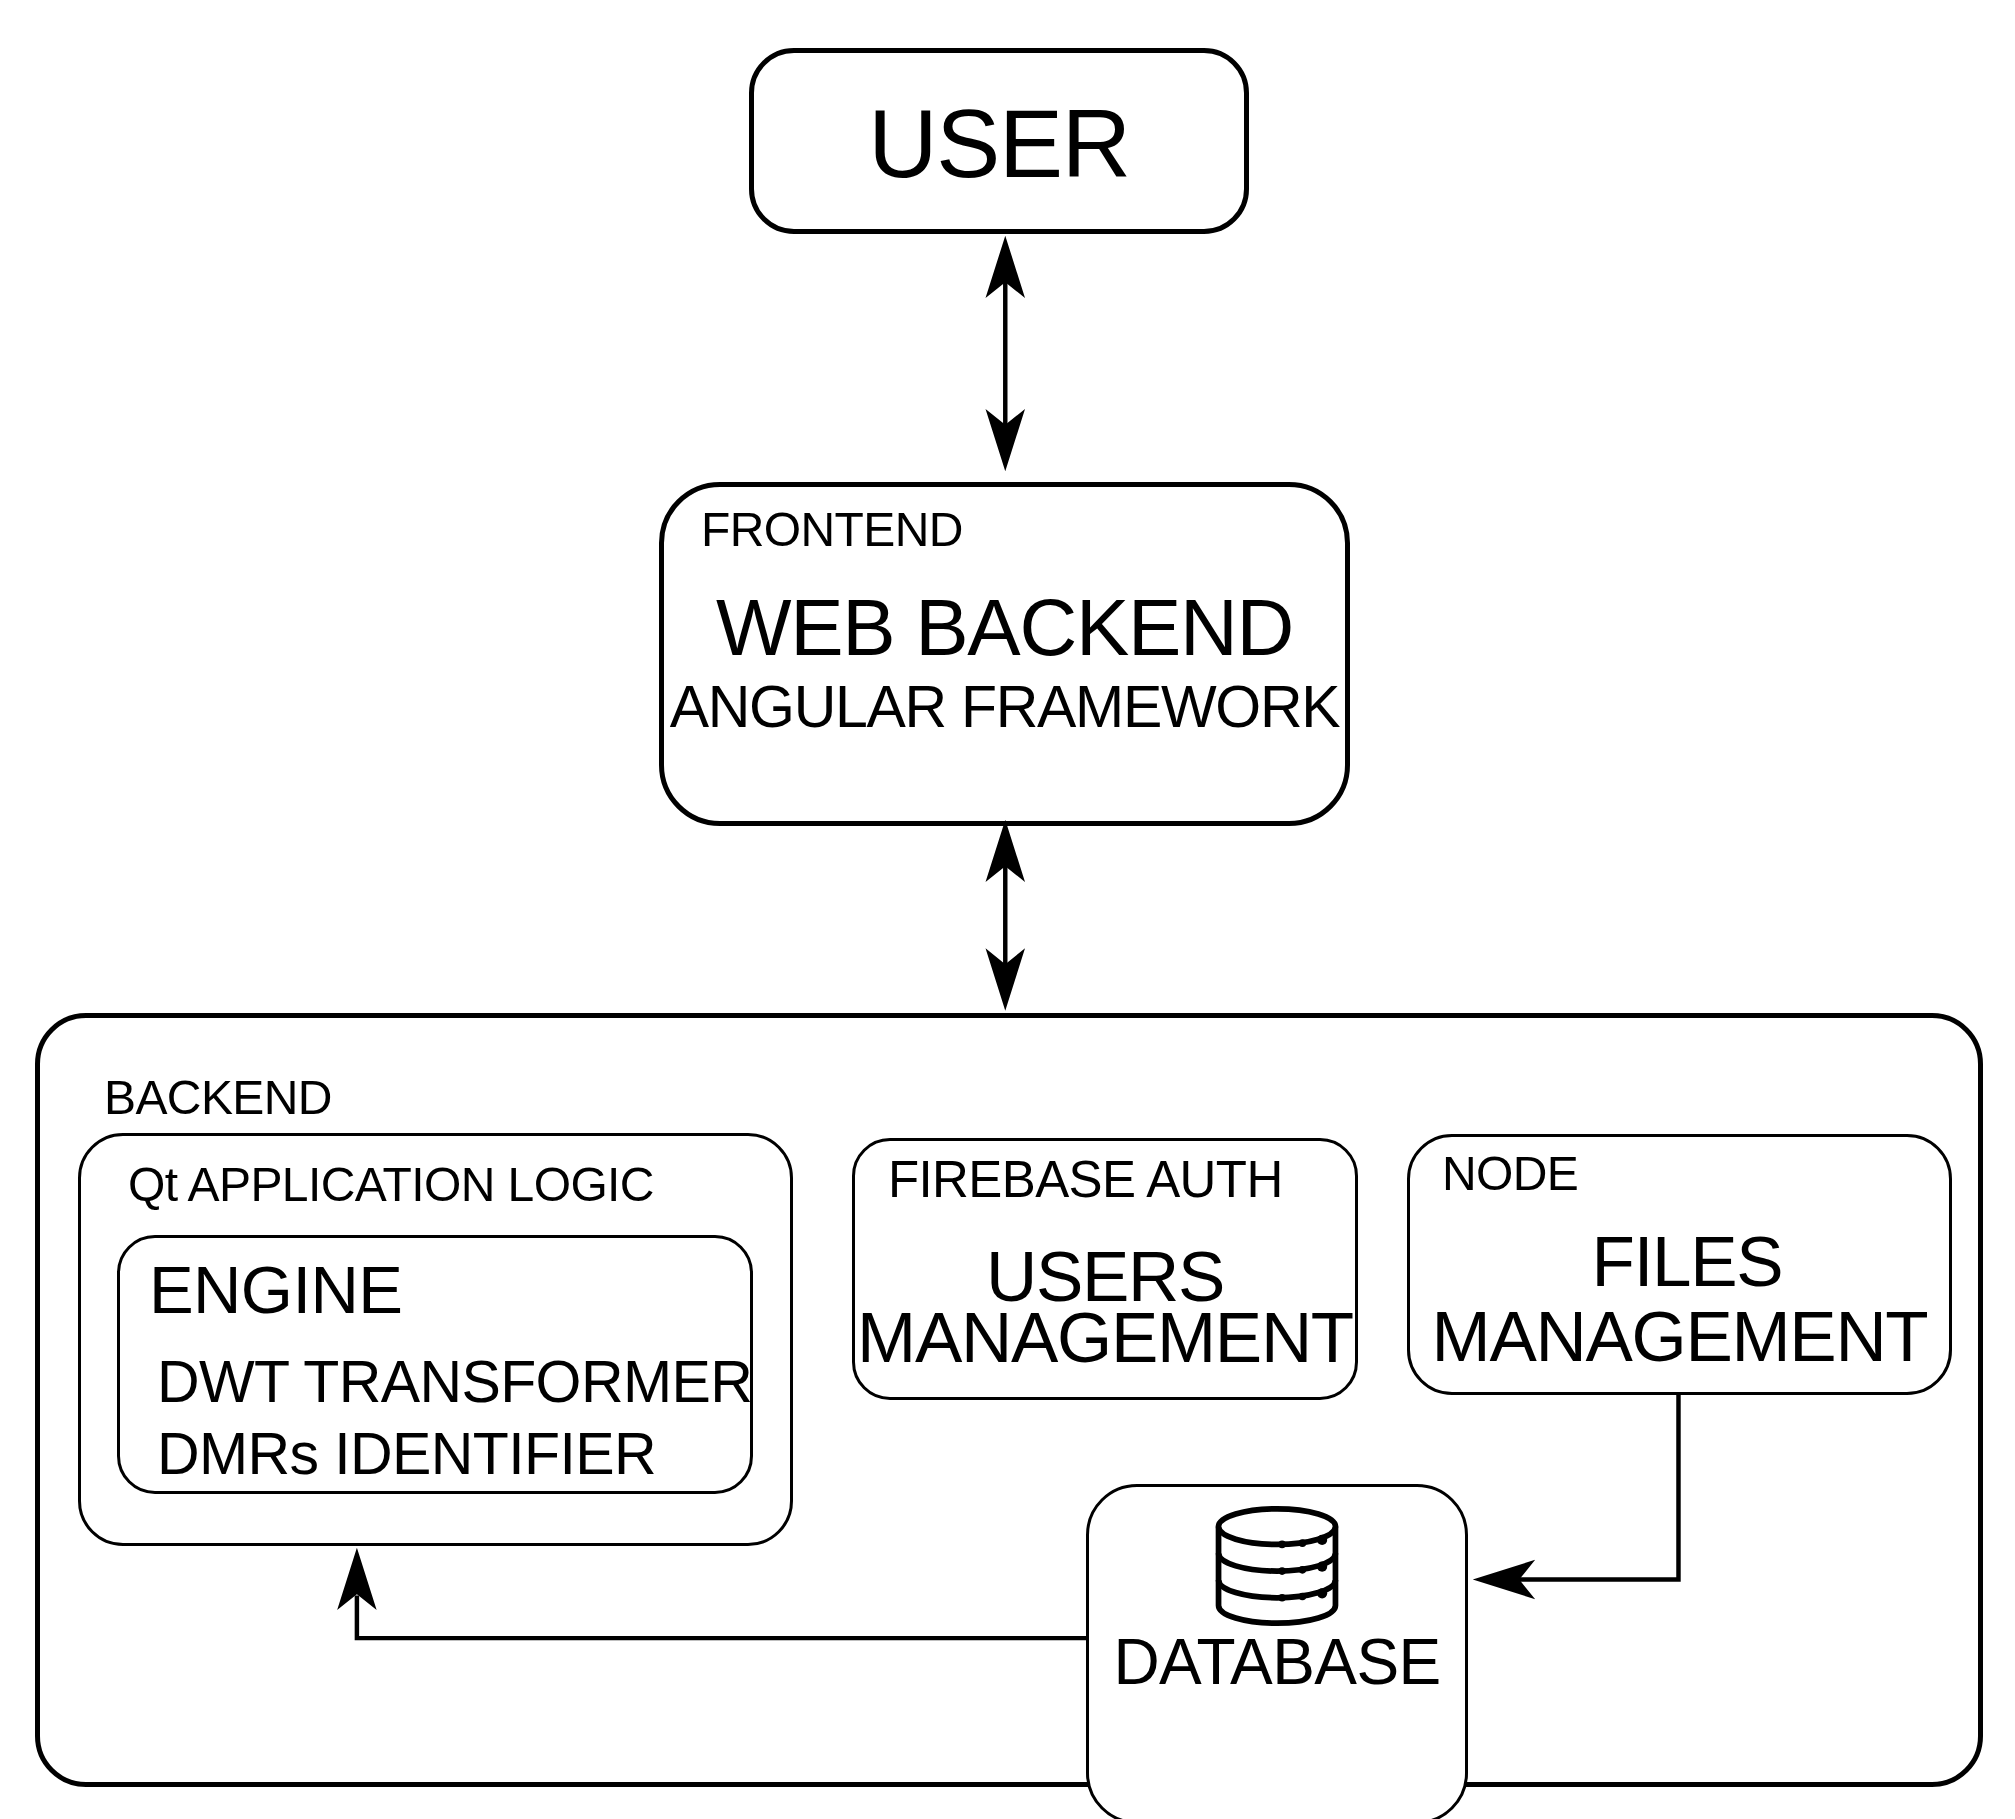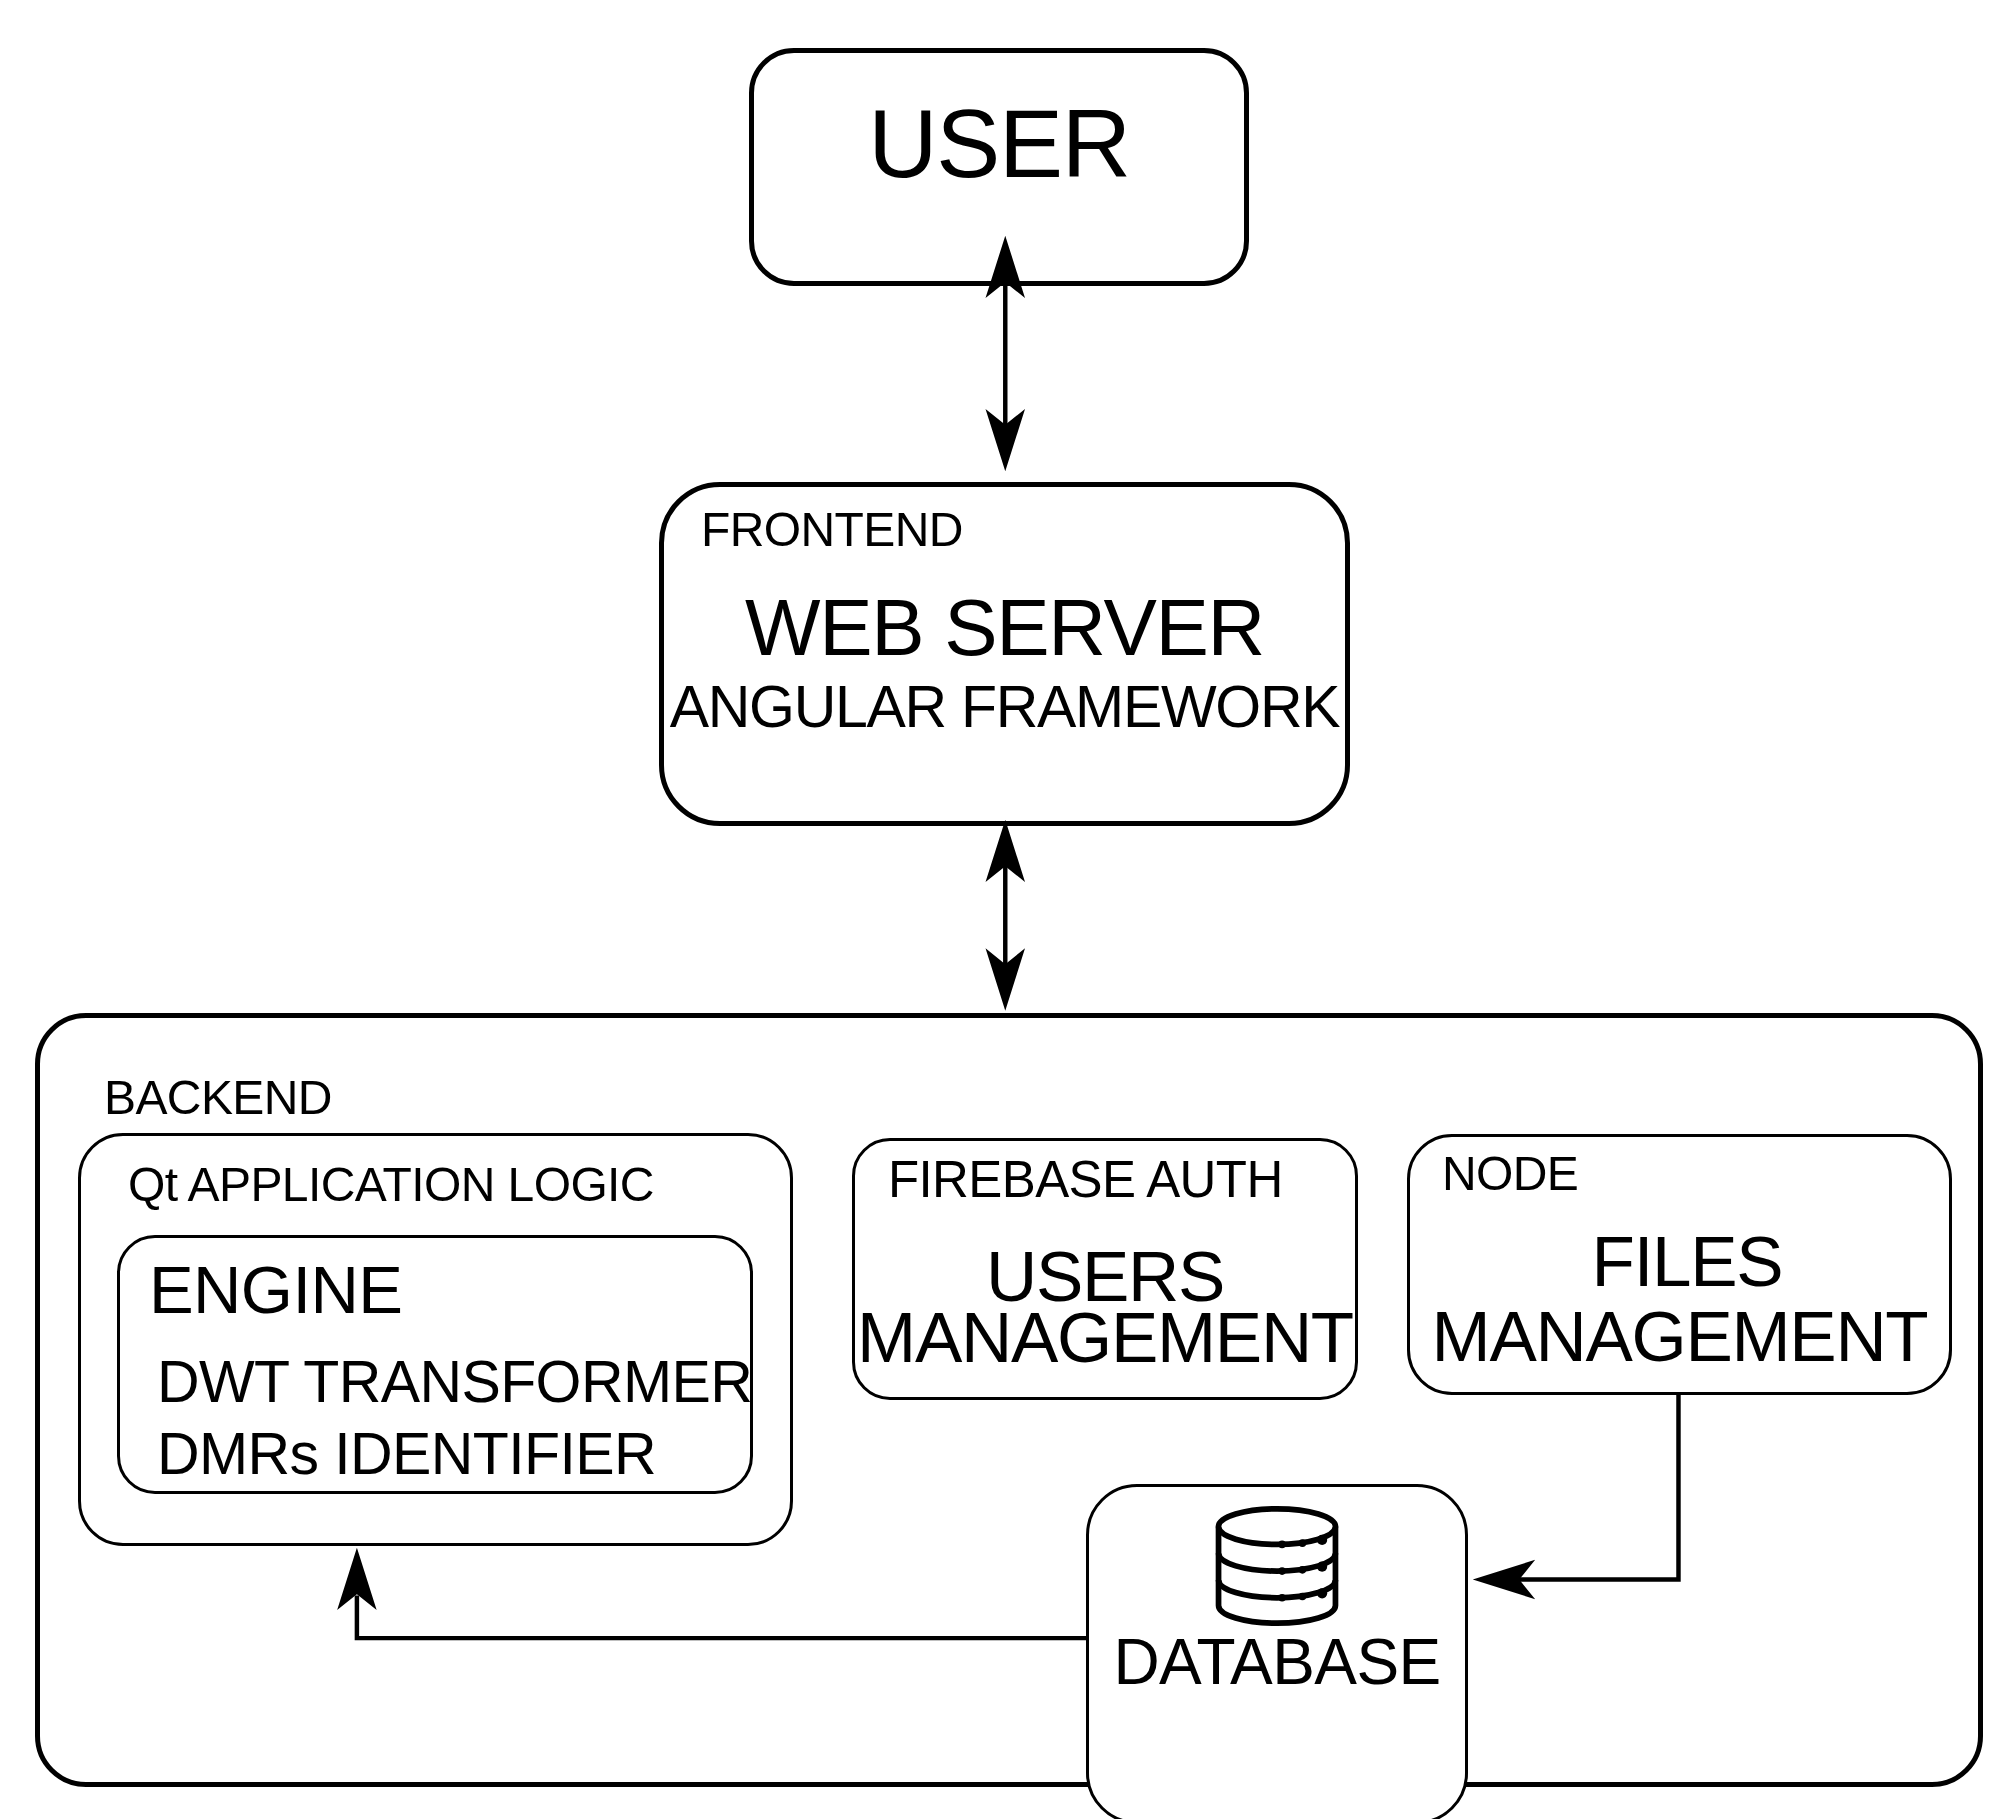--- a/index.html
+++ b/index.html
@@ -51,27 +51,27 @@
     fill: none;
   }
   #connectors polygon {
     fill: #000000;
     stroke: none;
   }
 </style>
 </head>
 <body>
 
-<div class="box" style="left:749px; top:48px; width:500px; height:238px; border-radius:45px; border-width:5.7px;">
+<div class="box" style="left:749px; top:48px; width:500px; height:186px; border-radius:45px; border-width:5.7px;">
   <div class="lbl centered" style="top:43px; font-size:96px; letter-spacing:-1.3px;">USER</div>
 </div>
 
 <div class="box" style="left:659px; top:482px; width:691px; height:344px; border-radius:61px; border-width:5.1px;">
   <div class="lbl corner-label" style="left:37px; top:19px;">FRONTEND</div>
-  <div class="lbl centered" style="top:101px; font-size:80px; letter-spacing:-1.3px;">WEB SERVER</div>
+  <div class="lbl centered" style="top:101px; font-size:80px; letter-spacing:-1.3px;">WEB BACKEND</div>
   <div class="lbl centered" style="top:191px; font-size:59px; letter-spacing:-1.3px;">ANGULAR FRAMEWORK</div>
 </div>
 
 <div class="box" style="left:35px; top:1013px; width:1948px; height:774px; border-radius:51px; border-width:5.1px;">
   <div class="lbl corner-label" style="left:64px; top:56px;text-align:center;">BACKEND</div>
 </div>
 
 <div class="box" style="left:78px; top:1133px; width:715px; height:413px; border-radius:45px;">
   <div class="lbl corner-label" style="left:47px; top:25px;">Qt APPLICATION LOGIC</div>
 </div>

